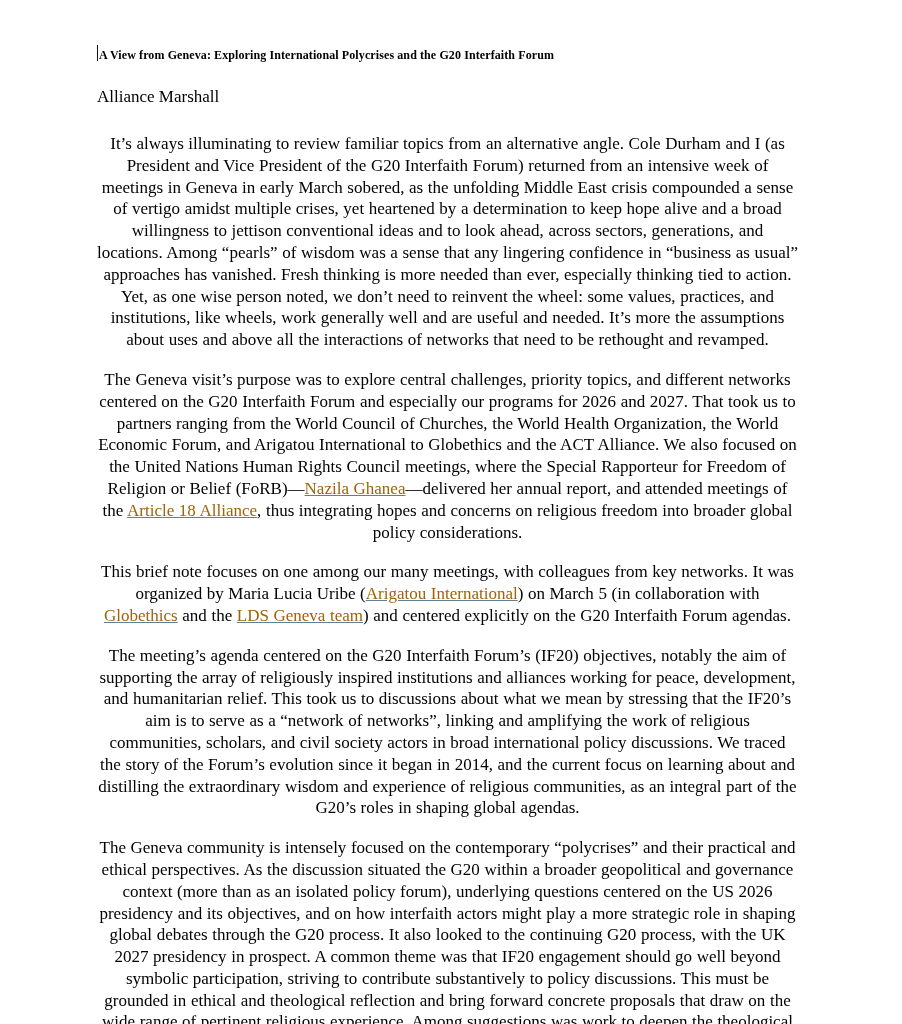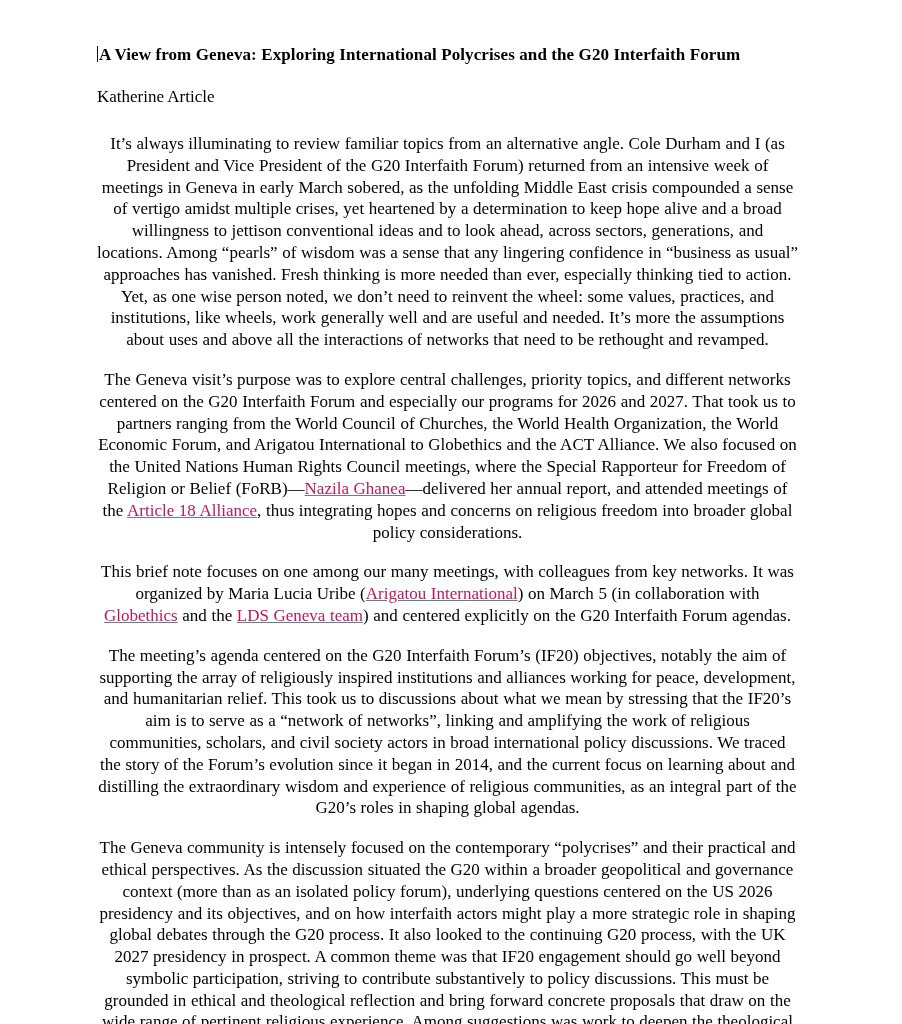--- a/index.html
+++ b/index.html
@@ -15,21 +15,21 @@
     font-family: "Liberation Serif", "DejaVu Serif", serif;
     color: #000000;
     -webkit-font-smoothing: antialiased;
   }
   .page {
     box-sizing: border-box;
     width: 902px;
     padding: 44px 104px 0 97px;
   }
   .doc-title {
-    font-size: 17px;
+    font-size: 12px;
     font-weight: bold;
     line-height: 22px;
     margin: 0 0 20px 0;
     letter-spacing: 0.1px;
     position: relative;
   }
   .caret {
     display: inline-block;
     width: 1px;
     height: 16px;
@@ -43,38 +43,38 @@
     margin: 0 0 25px 0;
   }
   p.body-para {
     font-size: 17px;
     line-height: 21.8px;
     margin: 0 0 18px 0;
     text-align: center;
     word-spacing: 0.02em;
   }
   a.doc-link {
-    color: #be185d;
+    color: #a16207;
     text-decoration: underline;
     text-decoration-color: #5c7f9b;
     text-underline-offset: 1px;
     cursor: pointer;
   }
   .last-para {
     margin-bottom: 0;
   }
 </style>
 </head>
 <body>
 
 <div class="page">
 
   <h1 class="doc-title"><span class="caret"></span><span>A View from Geneva: Exploring International Polycrises and the G20 Interfaith Forum</span></h1>
 
-  <div class="author">Katherine Article</div>
+  <div class="author">Alliance Marshall</div>
 
   <p class="body-para"><span>It’s always illuminating to review familiar topics from an alternative angle. Cole Durham and I (as President and Vice President of the G20 Interfaith Forum) returned from an intensive week of meetings in Geneva in early March sobered, as the unfolding Middle East crisis compounded a sense of vertigo amidst multiple crises, yet heartened by a determination to keep hope alive and a broad willingness to jettison conventional ideas and to look ahead, across sectors, generations, and locations. Among “pearls” of wisdom was a sense that any lingering confidence in “business as usual” approaches has vanished. Fresh thinking is more needed than ever, especially thinking tied to action. Yet, as one wise person noted, we don’t need to reinvent the wheel: some values, practices, and institutions, like wheels, work generally well and are useful and needed. It’s more the assumptions about uses and above all the interactions of networks that need to be rethought and revamped.</span></p>
 
   <p class="body-para"><span>The Geneva visit’s purpose was to explore central challenges, priority topics, and different networks centered on the G20 Interfaith Forum and especially our programs for 2026 and 2027. That took us to partners ranging from the World Council of Churches, the World Health Organization, the World Economic Forum, and Arigatou International to Globethics and the ACT Alliance. We also focused on the United Nations Human Rights Council meetings, where the Special Rapporteur for Freedom of Religion or Belief (FoRB)—</span><a class="doc-link">Nazila Ghanea</a><span>—delivered her annual report, and attended meetings of the </span><a class="doc-link">Article 18 Alliance</a><span>, thus integrating hopes and concerns on religious freedom into broader global policy considerations.</span></p>
 
   <p class="body-para"><span>This brief note focuses on one among our many meetings, with colleagues from key networks. It was organized by Maria Lucia Uribe (</span><a class="doc-link">Arigatou International</a><span>) on March 5 (in collaboration with </span><a class="doc-link">Globethics</a><span> and the </span><a class="doc-link">LDS Geneva team</a><span>) and centered explicitly on the G20 Interfaith Forum agendas.</span></p>
 
   <p class="body-para"><span>The meeting’s agenda centered on the G20 Interfaith Forum’s (IF20) objectives, notably the aim of supporting the array of religiously inspired institutions and alliances working for peace, development, and humanitarian relief. This took us to discussions about what we mean by stressing that the IF20’s aim is to serve as a “network of networks”, linking and amplifying the work of religious communities, scholars, and civil society actors in broad international policy discussions. We traced the story of the Forum’s evolution since it began in 2014, and the current focus on learning about and distilling the extraordinary wisdom and experience of religious communities, as an integral part of the G20’s roles in shaping global agendas.</span></p>
 
   <p class="body-para last-para"><span>The Geneva community is intensely focused on the contemporary “polycrises” and their practical and ethical perspectives. As the discussion situated the G20 within a broader geopolitical and governance context (more than as an isolated policy forum), underlying questions centered on the US 2026 presidency and its objectives, and on how interfaith actors might play a more strategic role in shaping global debates through the G20 process. It also looked to the continuing G20 process, with the UK 2027 presidency in prospect. A common theme was that IF20 engagement should go well beyond symbolic participation, striving to contribute substantively to policy discussions. This must be grounded in ethical and theological reflection and bring forward concrete proposals that draw on the wide range of pertinent religious experience. Among suggestions was work to deepen the theological and ethical foundations that underpin the IF20’s initiatives and to link them in the context of engagement and cooperation. None of us can</span></p>

